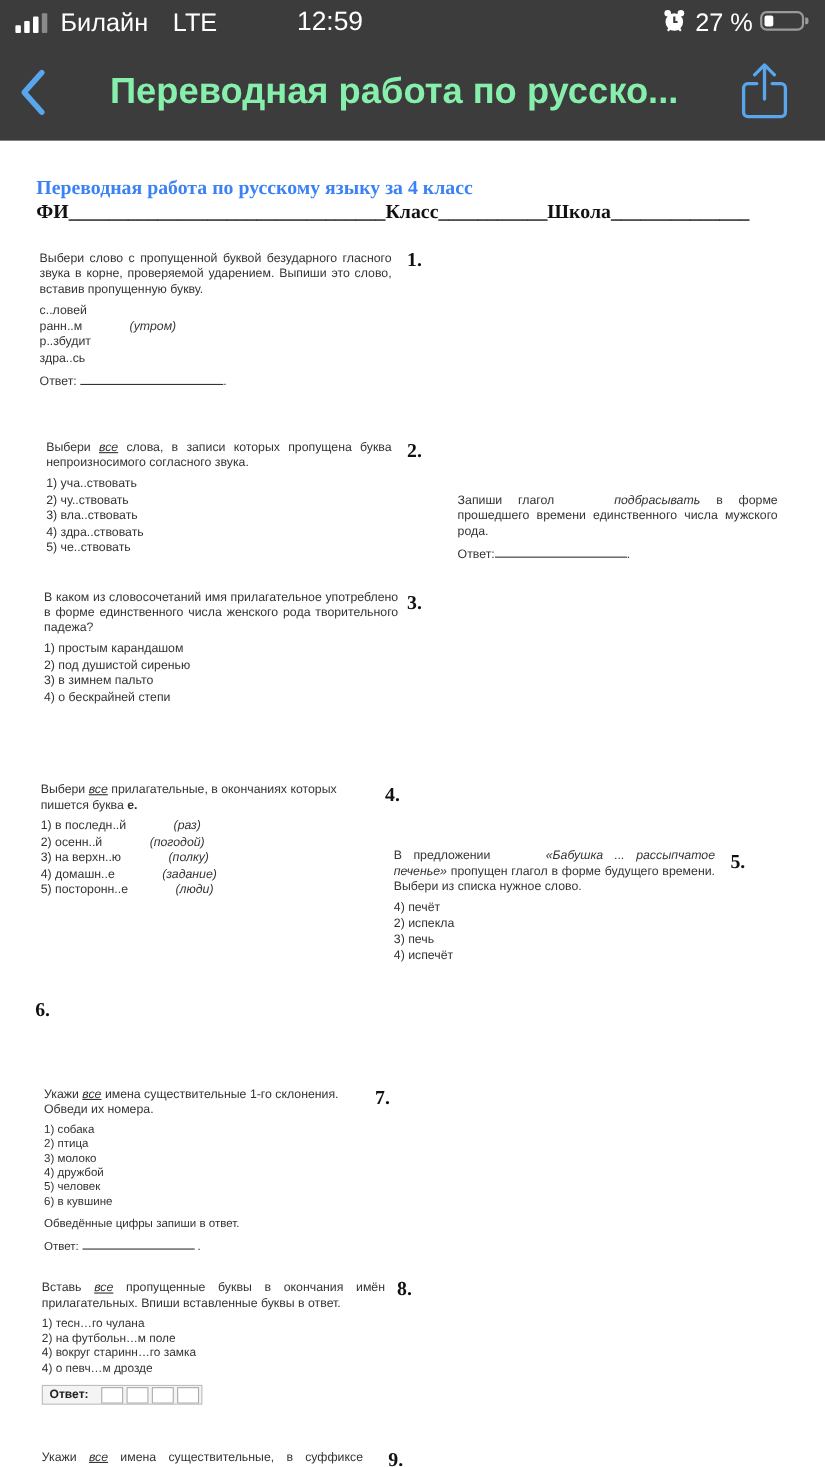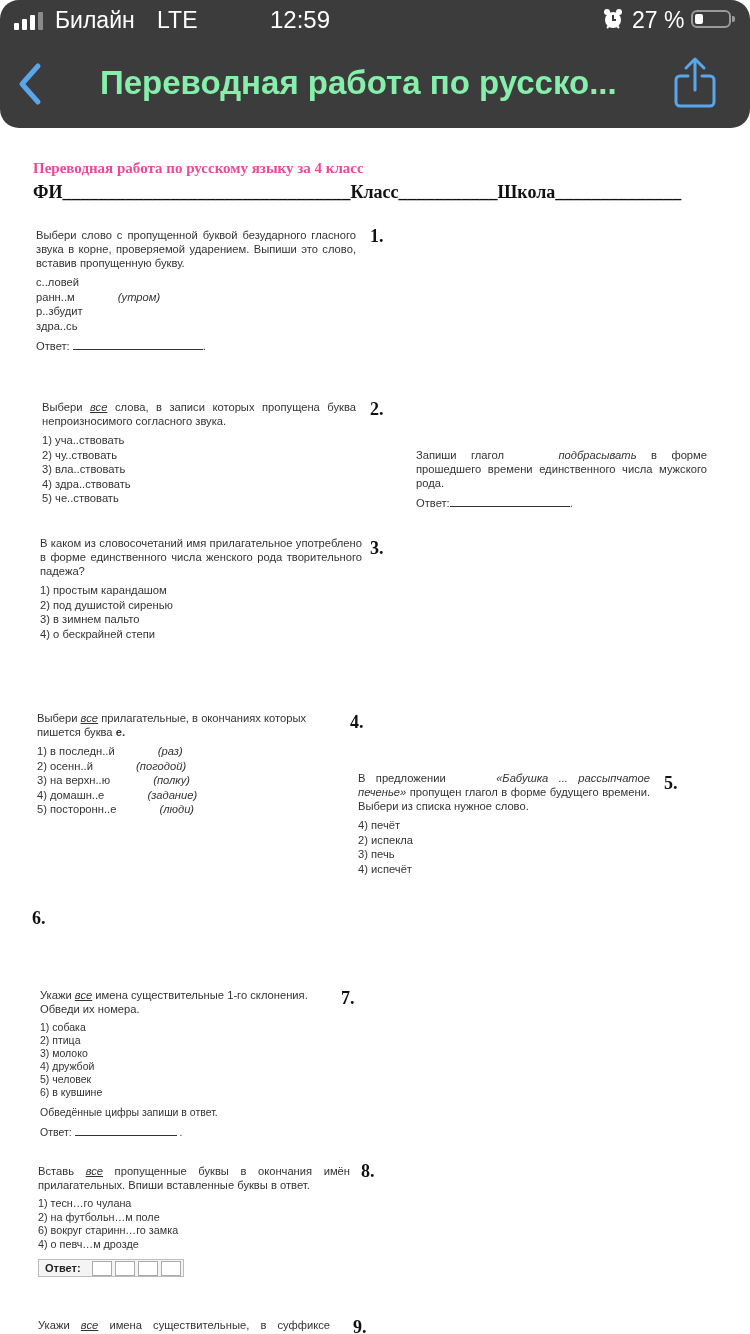--- a/index.html
+++ b/index.html
@@ -1,35 +1,35 @@
 <!DOCTYPE html>
 <html><head>
 <meta charset="utf-8">
 <style>
   html, body { margin:0; padding:0; }
   body { width:750px; height:1334px; overflow:hidden; background:#ffffff; position:relative; font-family:"Liberation Sans", sans-serif; }
-  .topbar { position:absolute; left:0; top:0; width:750px; height:128px; background:#3c3c3c; color:#fff;border-radius:19px; }
+  .topbar { position:absolute; left:0; top:0; width:750px; height:128px; background:#3c3c3c; color:#fff; }
   .status { position:absolute; left:0; top:0; width:750px; height:42px; font-size:23px; color:#fff; }
   .signal { position:absolute; left:14px; top:12px; display:flex; align-items:flex-end; gap:3px; height:18px; }
   .signal span { display:block; width:5px; background:#fff; border-radius:1px; }
   .signal span.dim { background:#8a8a8a; }
   .carrier { position:absolute; left:55px; top:7px; }
   .net { position:absolute; left:157px; top:7px; }
   .clock { position:absolute; left:0; width:600px; text-align:center; top:6px; font-size:24px; }
   .alarm { position:absolute; left:603px; top:8px; width:20px; height:22px; }
   .battpct { position:absolute; left:632px; top:7px; }
   .battery { position:absolute; left:691px; top:10px; width:40px; height:18px; border:2px solid #9a9a9a; border-radius:6px; box-sizing:border-box; }
   .battery .fill { position:absolute; left:2px; top:2px; width:8px; height:10px; background:#fff; border-radius:2px; }
   .battery .nub { position:absolute; right:-6px; top:4px; width:3px; height:6px; background:#9a9a9a; border-radius:0 2px 2px 0; }
   .back { position:absolute; left:14px; top:60px; width:34px; height:48px; cursor:pointer; }
   .title { position:absolute; left:100px; top:64px; font-size:33px; font-weight:bold; color:#86efac; white-space:nowrap; }
   .share { position:absolute; left:672px; top:56px; width:46px; height:54px; cursor:pointer; }
 
   .doc { position:absolute; left:0; top:128px; width:750px; height:1206px; background:#fff; color:#222; }
-  .doc-title { position:absolute; left:33px; top:32px; font-family:"Liberation Serif", serif; font-weight:bold; font-size:15px; color:#ec4899; }
+  .doc-title { position:absolute; left:33px; top:32px; font-family:"Liberation Serif", serif; font-weight:bold; font-size:18px; color:#3b82f6; }
   .doc-fields { position:absolute; left:33px; top:54px; font-family:"Liberation Serif", serif; font-weight:bold; font-size:18px; color:#111; white-space:nowrap; }
   .q { position:absolute; font-size:11.2px; line-height:14px; color:#333; }
   .q p { margin:0; text-align:justify; }
   .q .opts { margin-top:5px; }
   .q .opts div { line-height:14.5px; }
   .q i { font-style:italic;margin-left:40px; }
   .q u { font-style:italic; }
   .qnum { position:absolute; font-family:"Liberation Serif", serif; font-weight:bold; font-size:18px; color:#111; }
   .answer-line { display:inline-block; border-bottom:1px solid #333; height:10px; vertical-align:baseline; }
   .ansbox { display:inline-flex; align-items:center; border:1px solid #bdbdbd; background:#f4f4f4; height:16px; padding:0 2px 0 6px; margin-top:8px; }
@@ -159,21 +159,21 @@
     <div style="margin-top:6px; font-size:10.5px">Обведённые цифры запиши в ответ.</div>
     <div style="margin-top:6px; font-size:10.5px"><span>Ответ:</span> <span class="answer-line" style="width:102px"></span> .</div>
   </div>
   <div class="qnum" style="left:341px; top:860px;">7.</div>
 
   <div class="q" style="left:38px; top:1036px; width:312px;">
     <p><span>Вставь</span> <u>все</u> <span>пропущенные буквы в окончания имён прилагательных. Впиши вставленные буквы в ответ.</span></p>
     <div class="opts" style="font-size:10.8px">
       <div style="line-height:13.5px">1) тесн…го чулана</div>
       <div style="line-height:13.5px">2) на футбольн…м поле</div>
-      <div style="line-height:13.5px">6) вокруг старинн…го замка</div>
+      <div style="line-height:13.5px">4) вокруг старинн…го замка</div>
       <div style="line-height:13.5px">4) о певч…м дрозде</div>
     </div>
     <div class="ansbox">
       <span class="lbl">Ответ:</span>
       <span class="cell"></span>
       <span class="cell"></span>
       <span class="cell"></span>
       <span class="cell"></span>
     </div>
   </div>

